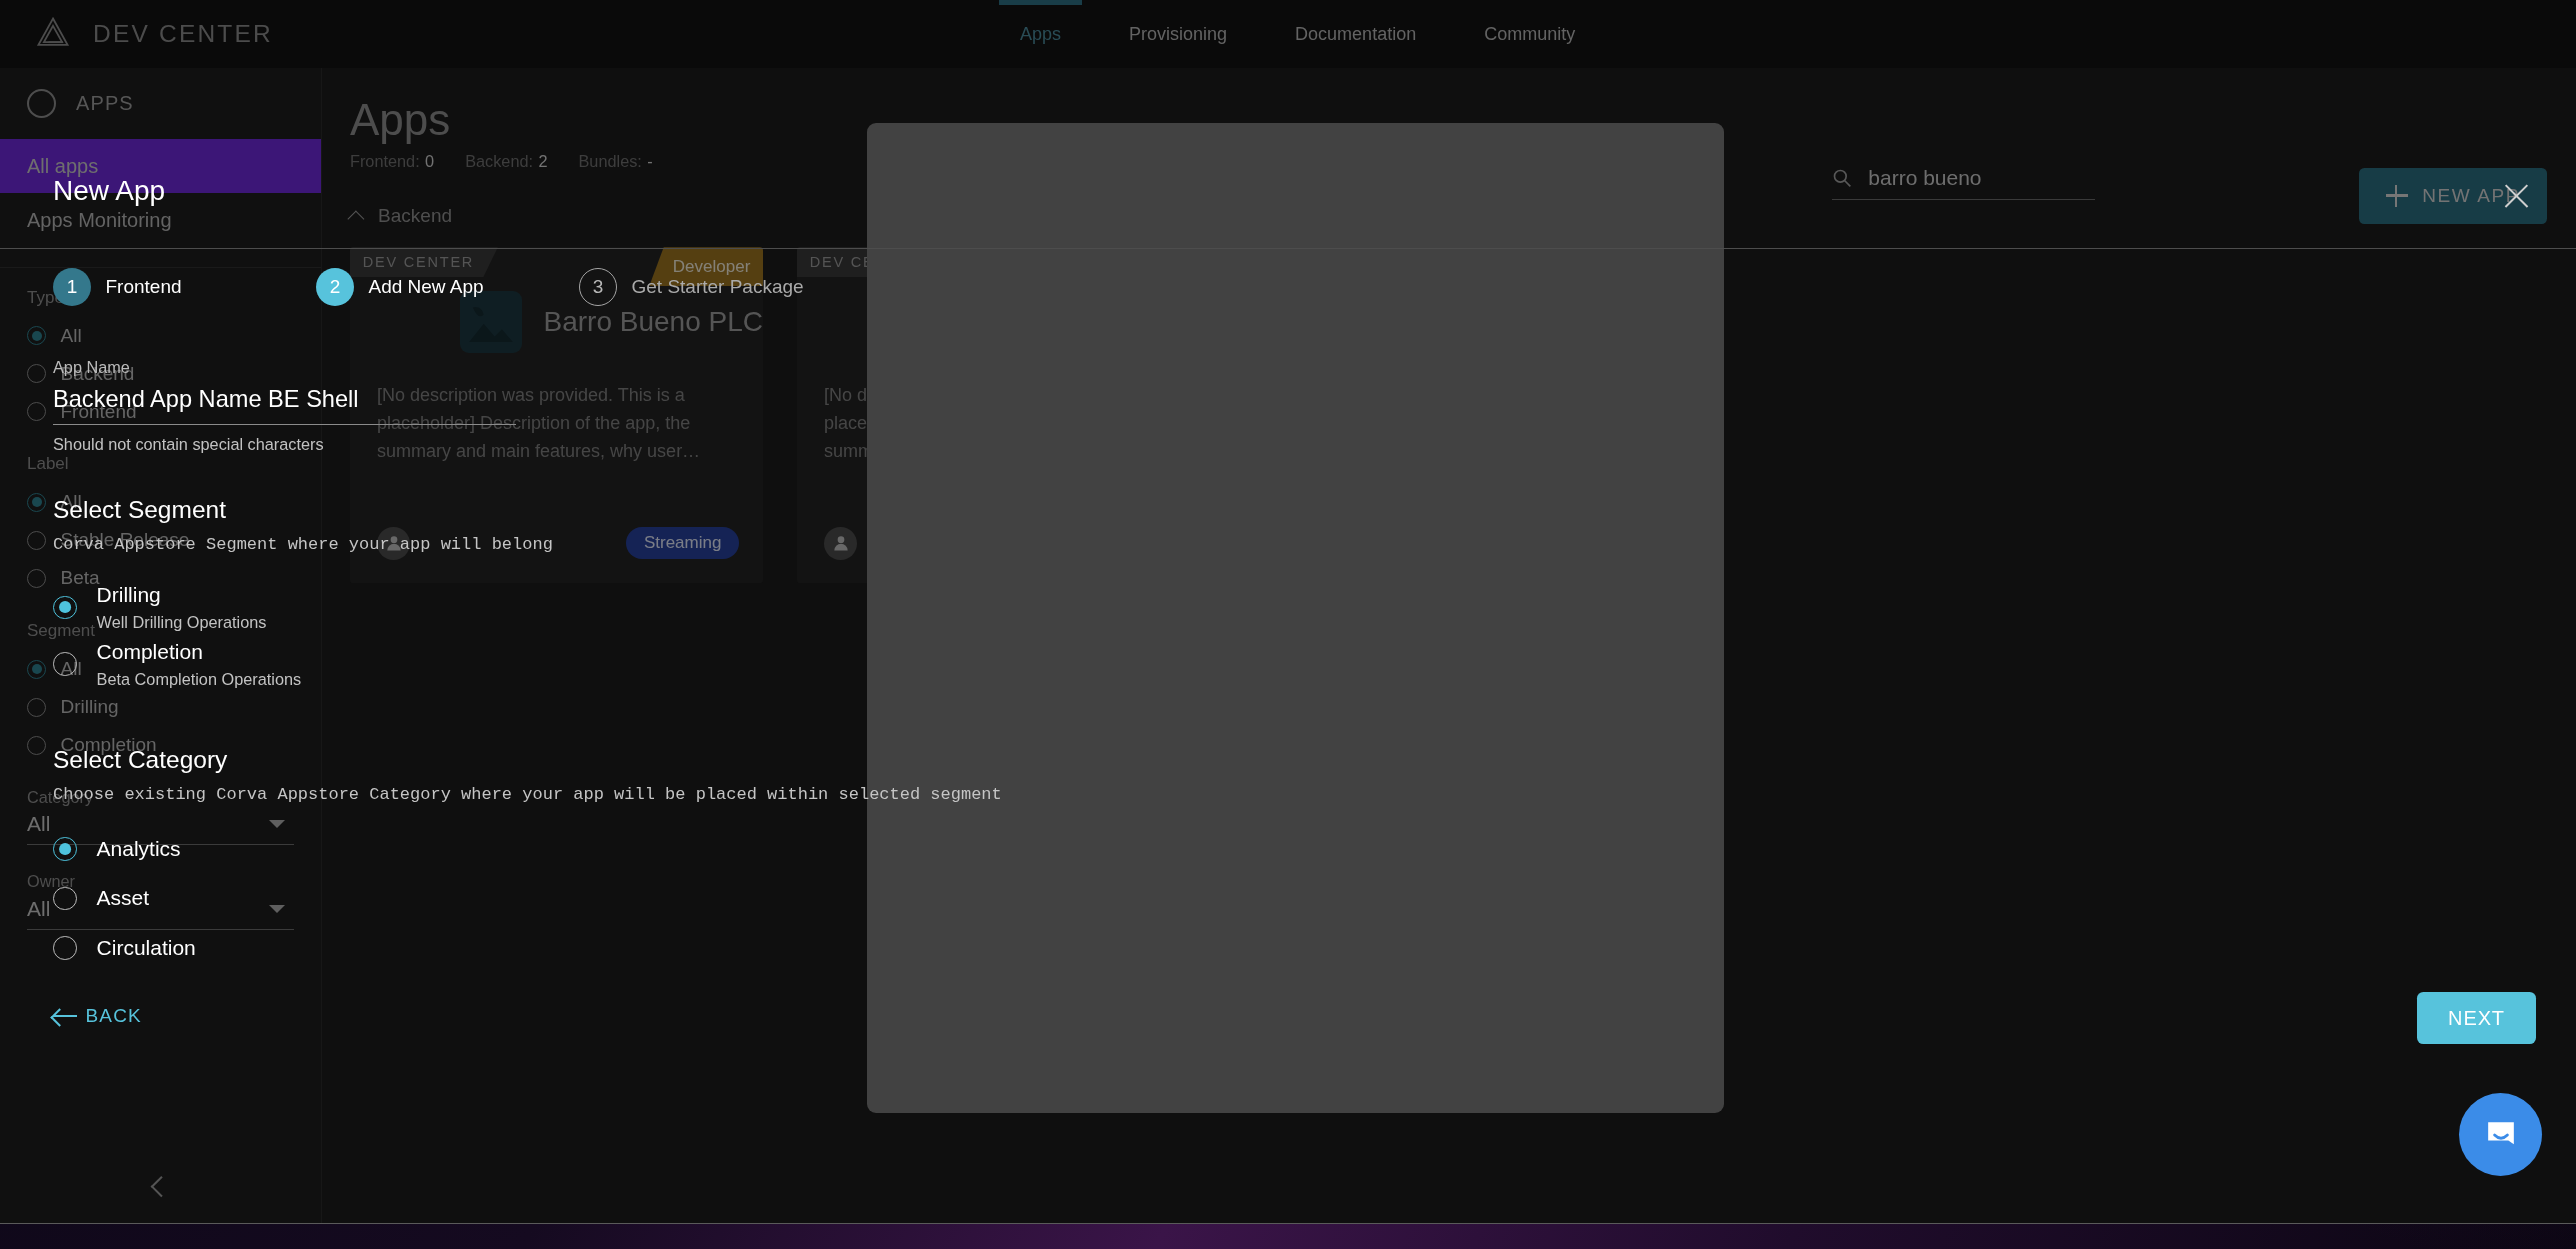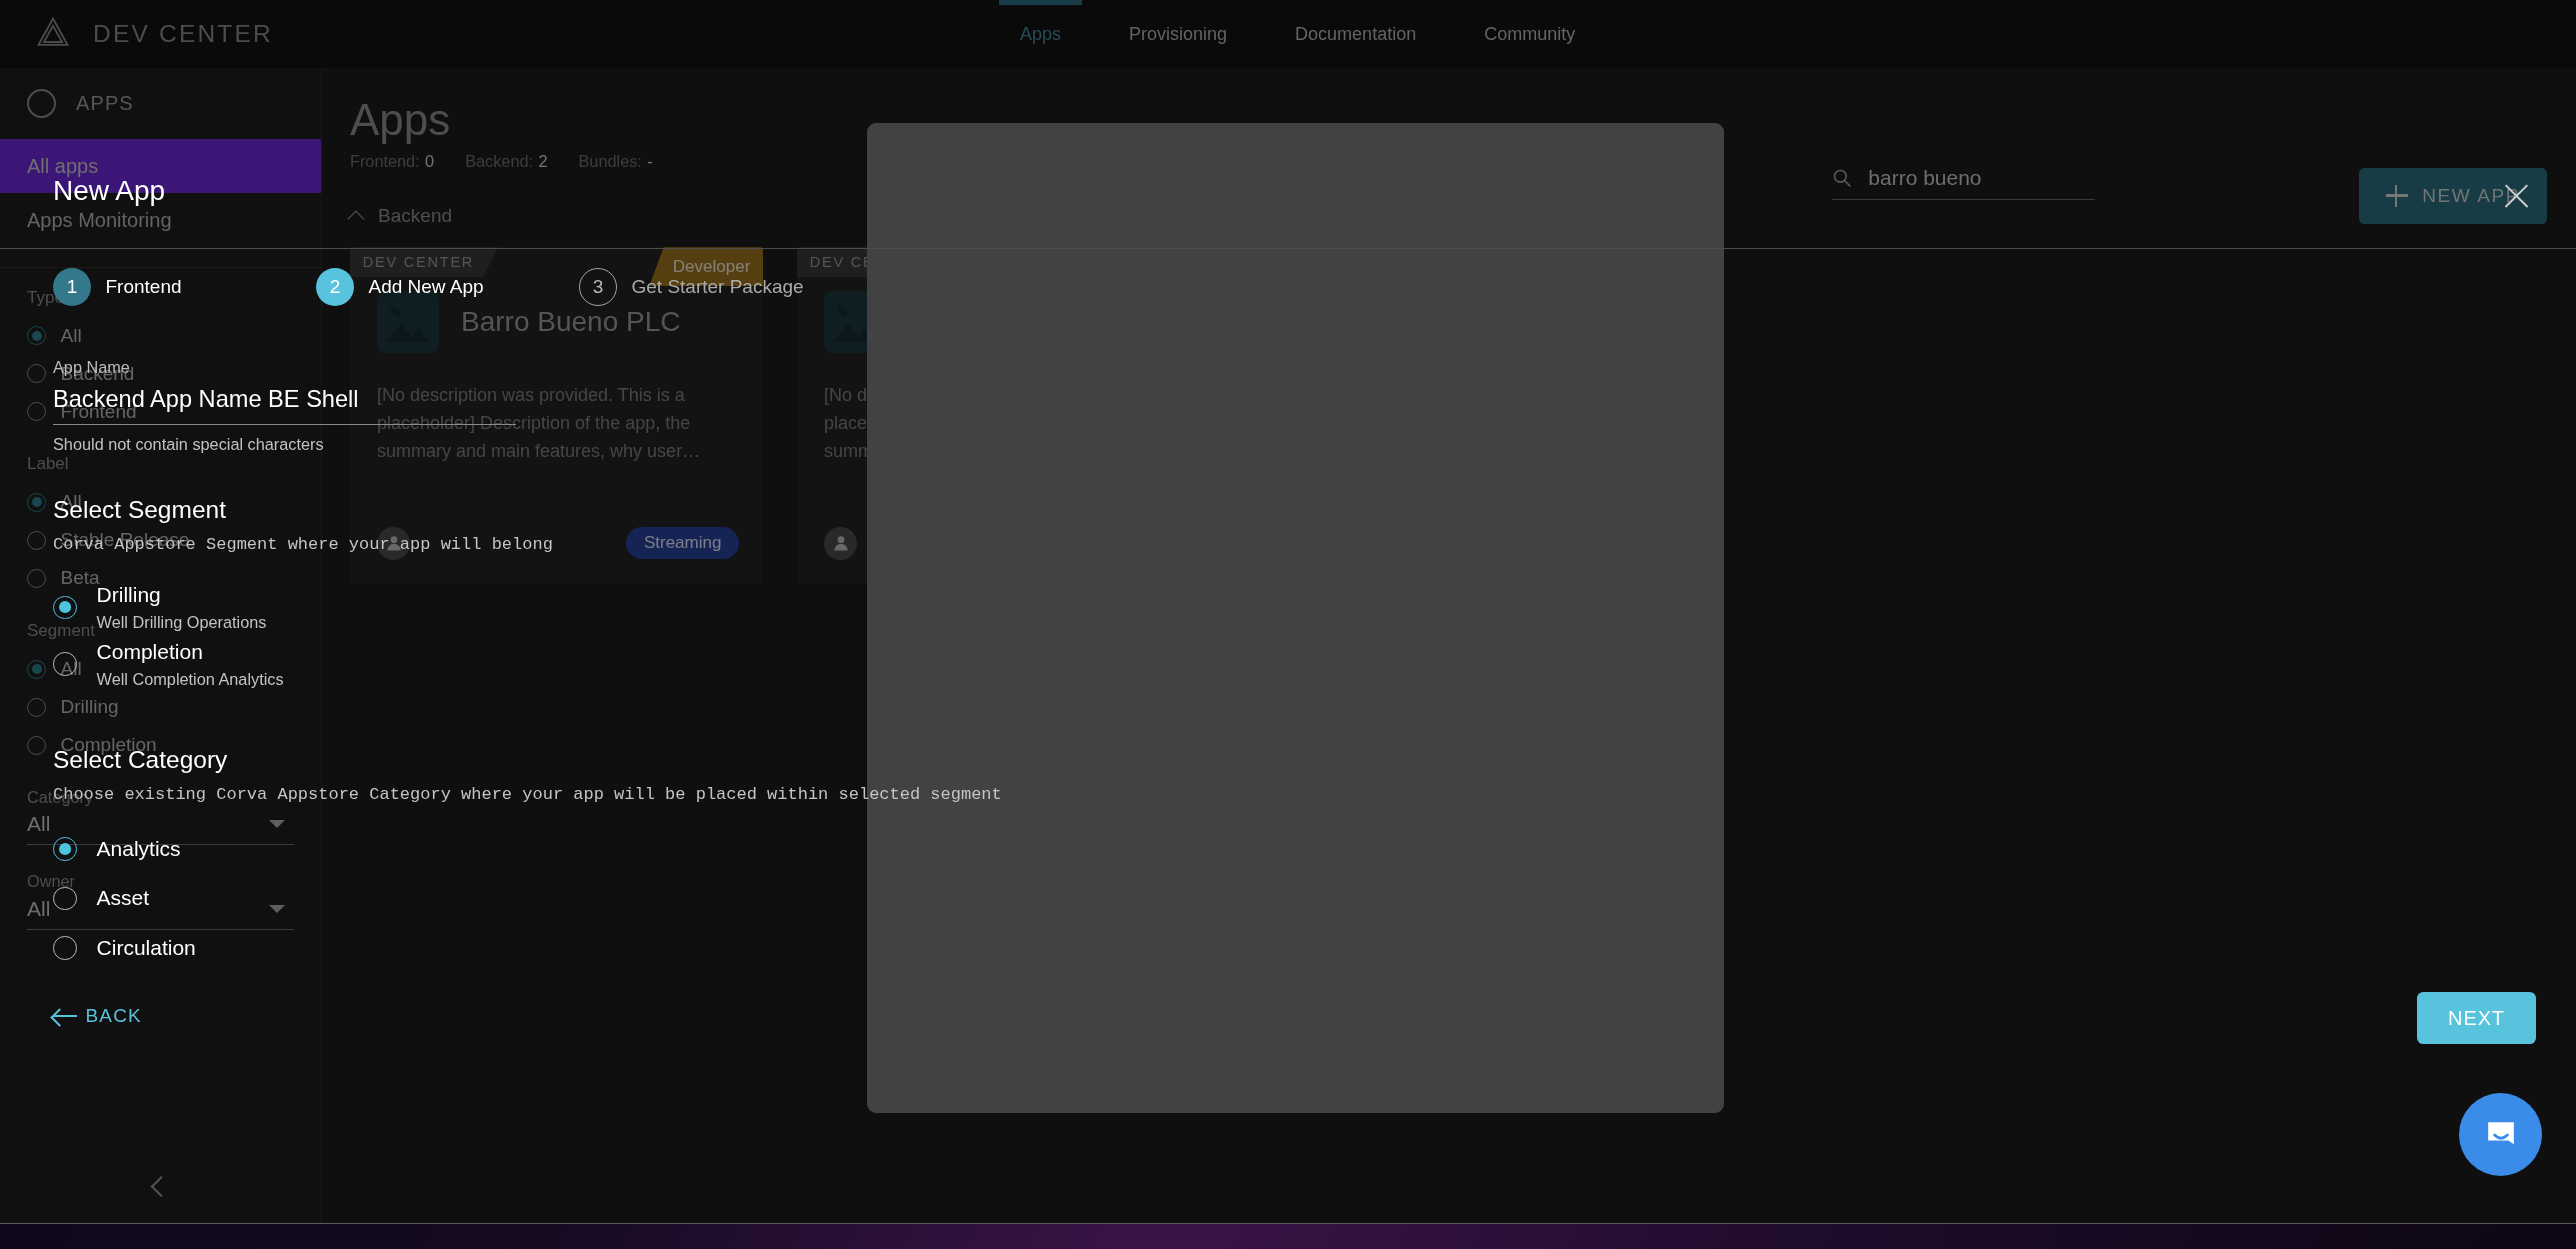--- a/index.html
+++ b/index.html
@@ -164,21 +164,21 @@
     background: #3a3a3a; color: #9a9a9a; font-size: 14.5px; letter-spacing: 1.8px;
     padding: 0 23.6px 0 12.7px; display: flex; align-items: center;
     clip-path: polygon(0 0, 100% 0, calc(100% - 14.5px) 100%, 0 100%);
   }
   .card-ribbon-right {
     position: absolute; right: 0; top: 0; height: 39px;
     background: #9b7420; color: #f0ead9; font-size: 17px;
     padding: 0 12.7px 0 23.6px; display: flex; align-items: center;
     clip-path: polygon(14.5px 0, 100% 0, 100% 100%, 0 100%);
   }
-  .card-top { display: flex; align-items: center; gap: 22px; padding: 44px 0 0 27px; }
+  .card-top { display: flex; align-items: center; gap: 22px; padding: 44px 0 0 27px; justify-content: flex-end; }
   .card-thumb {
     width: 62px; height: 62px; border-radius: 9px; background: #1d3840;
     flex: 0 0 auto; display: flex; align-items: flex-end; justify-content: center;
     overflow: hidden; position: relative;
   }
   .card-title { color: #9b9b9b; font-size: 28px; }
   .card-desc {
     color: #7f7f7f; font-size: 18px; line-height: 1.55;
     padding: 29px 36px 0 27px;
   }
@@ -532,21 +532,21 @@
       <span class="radio-lg on" style="margin-top:12.7px;"></span>
       <span>
         <span class="opt-main" style="display:block;">Drilling</span>
         <span class="opt-sub" style="display:block;">Well Drilling Operations</span>
       </span>
     </div>
     <div class="opt-row" style="margin-top:7.3px;">
       <span class="radio-lg" style="margin-top:12.7px;"></span>
       <span>
         <span class="opt-main" style="display:block;">Completion</span>
-        <span class="opt-sub" style="display:block;">Well Completion Analytics</span>
+        <span class="opt-sub" style="display:block;">Beta Completion Operations</span>
       </span>
     </div>
   </div>
 
   <div class="section" style="top:746px;">
     <div class="section-title">Select Category</div>
     <div class="section-sub">Choose existing Corva Appstore Category where your app will be placed within selected segment</div>
     <div class="opt-row" style="margin-top:33px; align-items:center;">
       <span class="radio-lg on"></span>
       <span class="opt-main">Analytics</span>

